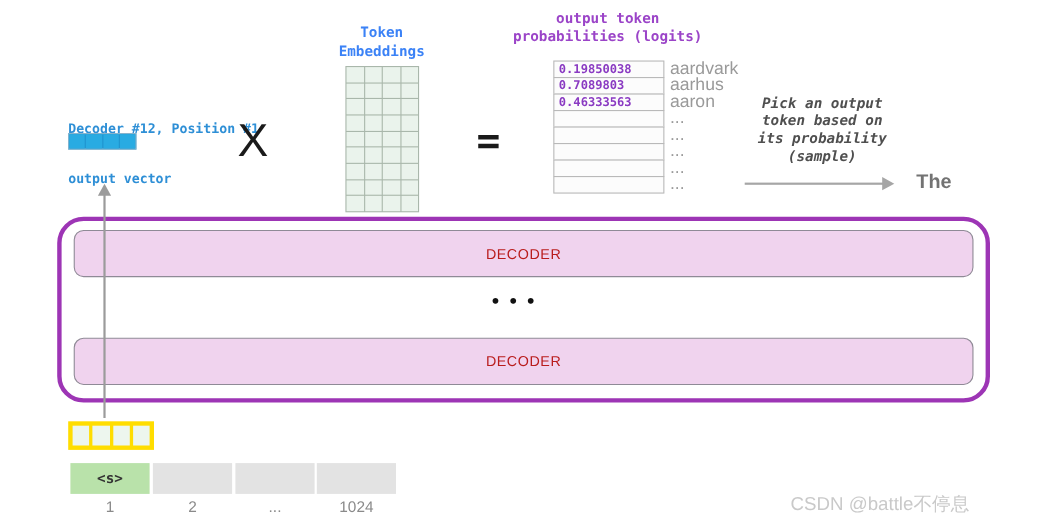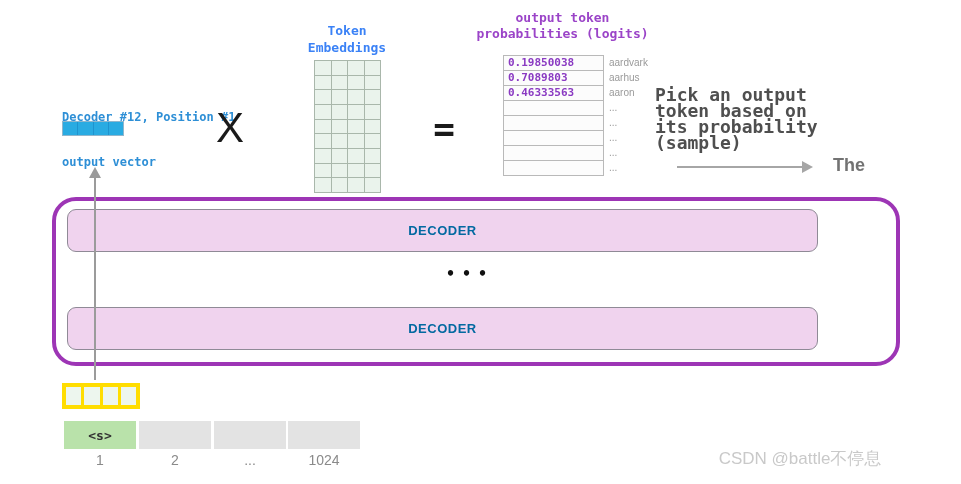--- a/index.html
+++ b/index.html
@@ -36,41 +36,42 @@
     line-height: 17px;
   }
   .emb-grid {
     position: absolute; left: 314px; top: 60px; width: 67px; height: 133px;
     display: grid; grid-template-columns: repeat(4, 1fr);
     background: #a9b7ab; gap: 1px; padding: 1px; border: 0;
   }
   .emb-cell { background: #eaf3ec; }
   
   .logits-title {
-    position: absolute; left: 460px; top: 10px; width: 205px;
+    position: absolute; left: 450px; top: 10px; width: 205px;
     text-align: center; color: #9b44c8; font-size: 13px; font-weight: bold;
     line-height: 16px;
   }
   .logits-table { position: absolute; left: 503px; top: 55px; }
   .logit-row { display: flex; height: 16px; margin-top: -1px; }
   .logit-row:first-child { margin-top: 0; }
   .logit-value {
     width: 101px; border: 1px solid #b9b9b9; background: #fcfcfc;
     color: #8a3ac2; font-size: 11px; font-weight: bold;
     line-height: 14px; padding-left: 4px;
   }
   .logit-token {
     font-family: "Liberation Sans", sans-serif;
-    color: #9a9a9a; font-size: 10px; line-height: 15px; padding-left: 5px;
+    color: #9a9a9a; font-size: 16px; line-height: 15px; padding-left: 5px;
   }
   
   .pick-text {
     position: absolute; left: 655px; top: 87px; width: 185px;
-    color: #4f4f4f; font-size: 18px; font-weight: bold;
+    text-align: center; color: #4f4f4f; font-size: 13px; font-weight: bold;
     line-height: 16px;
+    font-style: italic;
   }
   .h-arrow {
     position: absolute; left: 677px; top: 166px; width: 126px; height: 2px;
     background: #a6a6a6;
   }
   .h-arrow-head {
     position: absolute; right: -10px; top: -5px;
     border-left: 11px solid #a6a6a6;
     border-top: 6px solid transparent; border-bottom: 6px solid transparent;
   }
@@ -78,25 +79,25 @@
     position: absolute; left: 833px; top: 155px;
     font-family: "Liberation Sans", sans-serif;
     font-size: 18px; font-weight: bold; color: #737373;
   }
   
   .decoder-box {
     position: absolute; left: 52px; top: 197px; width: 848px; height: 169px;
     border: 4px solid #9d35b5; border-radius: 24px; background: #ffffff;
   }
   .decoder-bar {
-    position: absolute; left: 67px; width: 751px; height: 43px;
+    position: absolute; left: 67px; width: 818px; height: 43px;
     background: #f0d3ee; border: 1px solid #8f8a96; border-radius: 9px;
     display: flex; align-items: center; justify-content: center;
     font-family: "Liberation Sans", sans-serif;
-    font-size: 13px; font-weight: bold; letter-spacing: 0.5px; color: #0369a1;
+    font-size: 13px; font-weight: normal; letter-spacing: 0.5px; color: #b91c1c;
   }
   .decoder-bar.top { top: 209px; }
   .decoder-bar.bottom { top: 307px; }
   .stack-ellipsis {
     position: absolute; left: 420px; top: 265px; width: 100px;
     text-align: center; font-size: 15px; font-weight: bold;
     letter-spacing: 7px; color: #111111;
   }
   
   .v-arrow {

